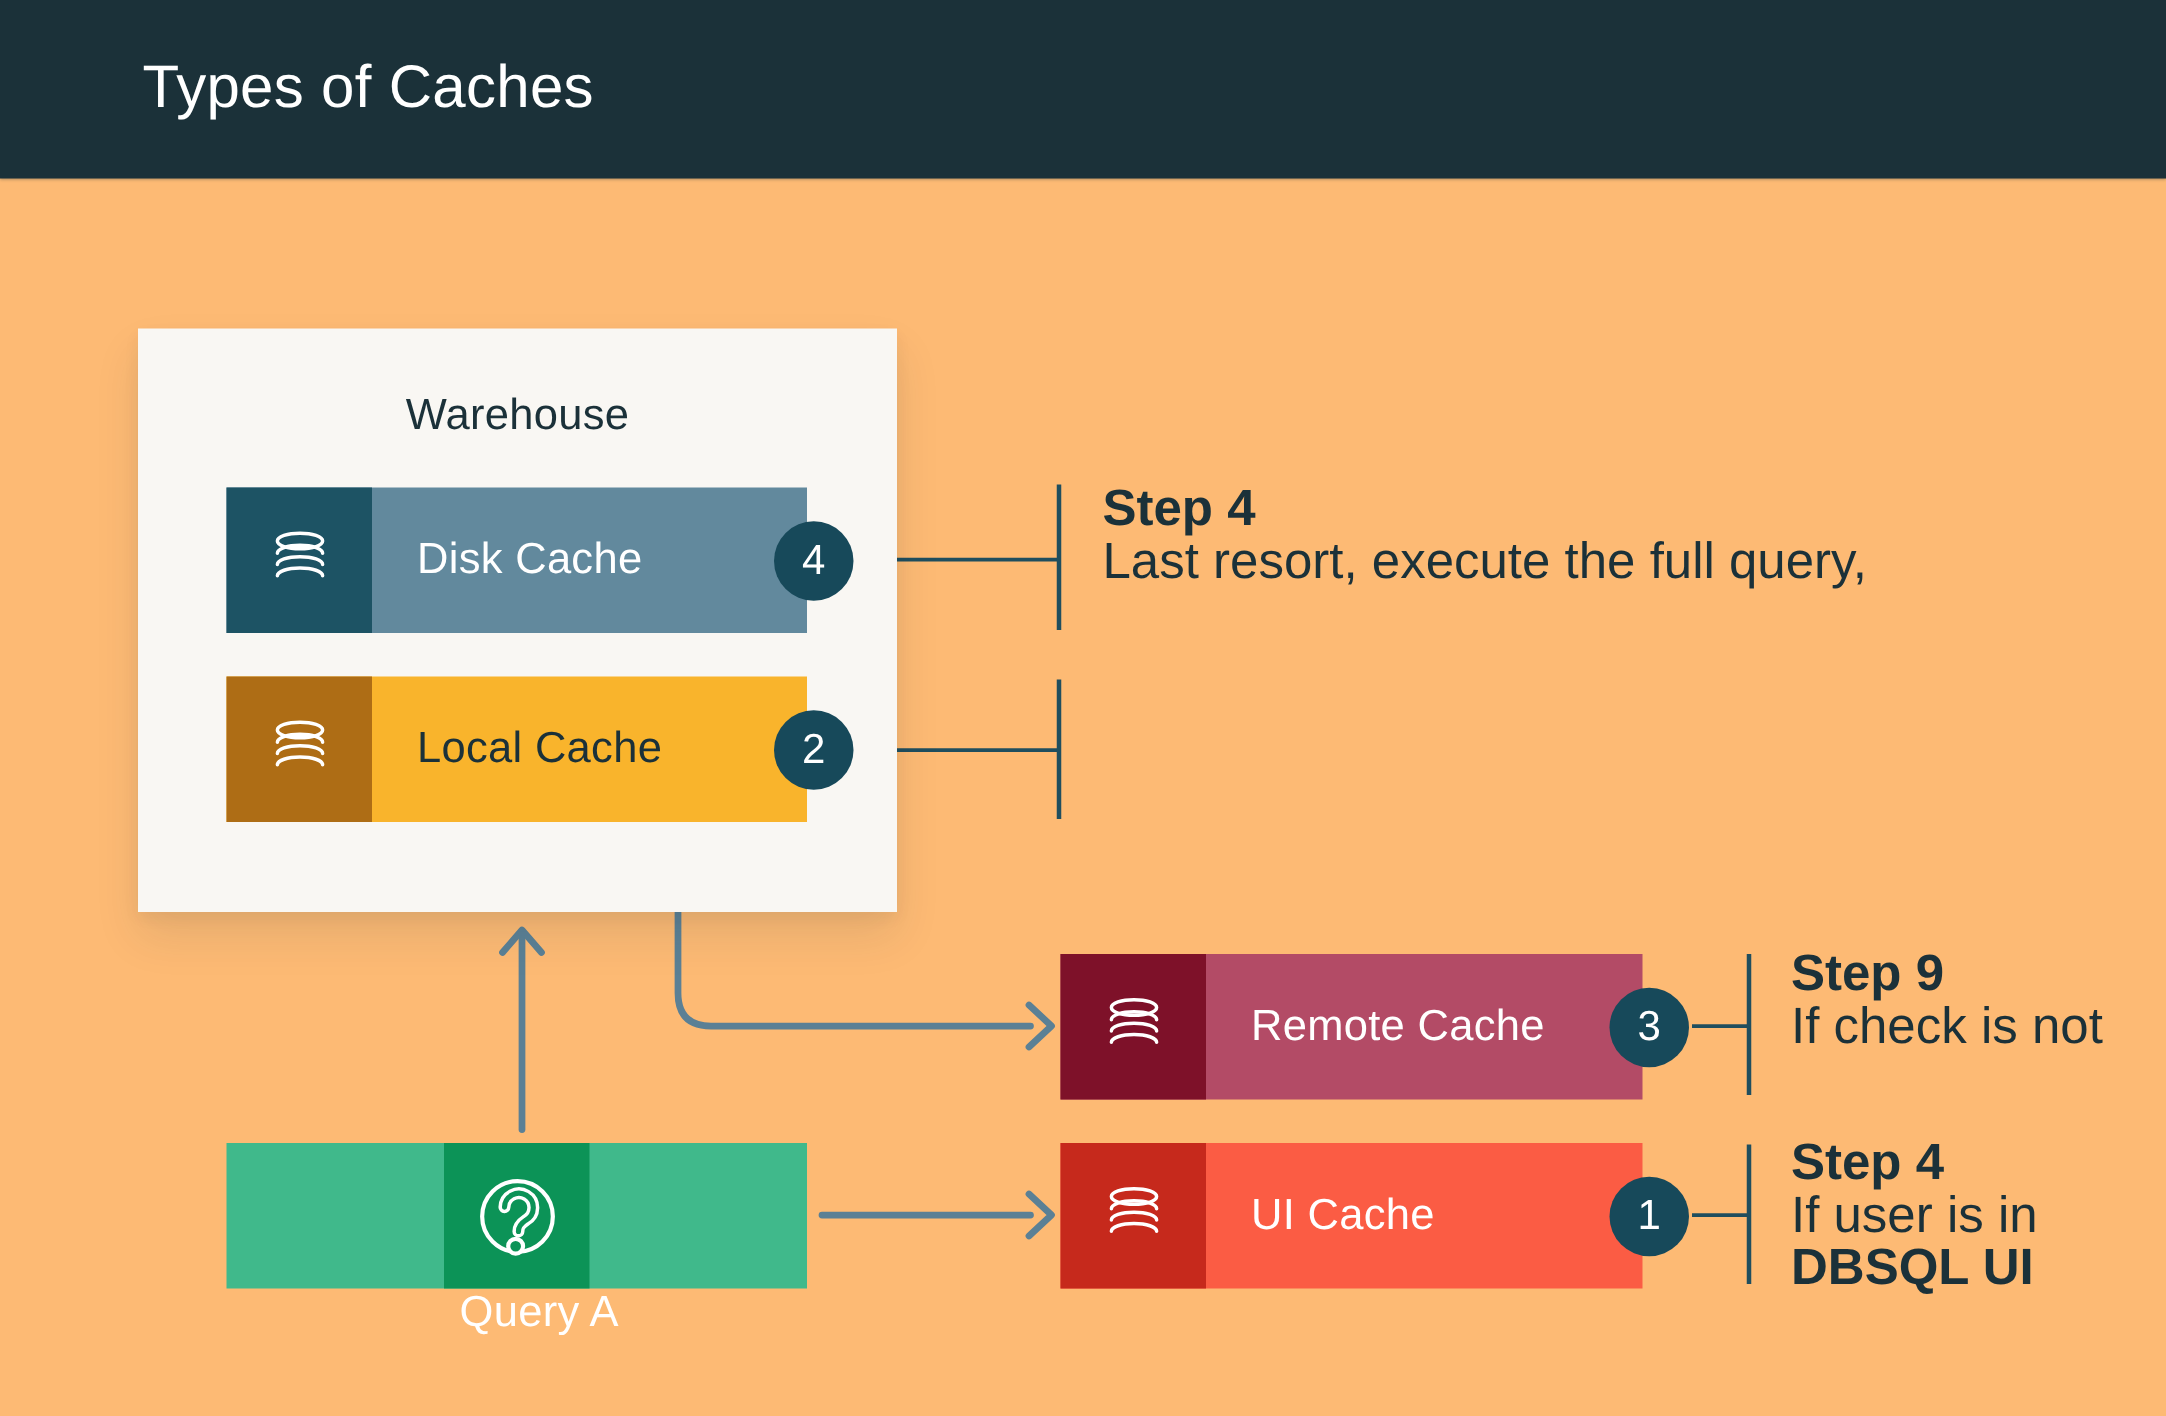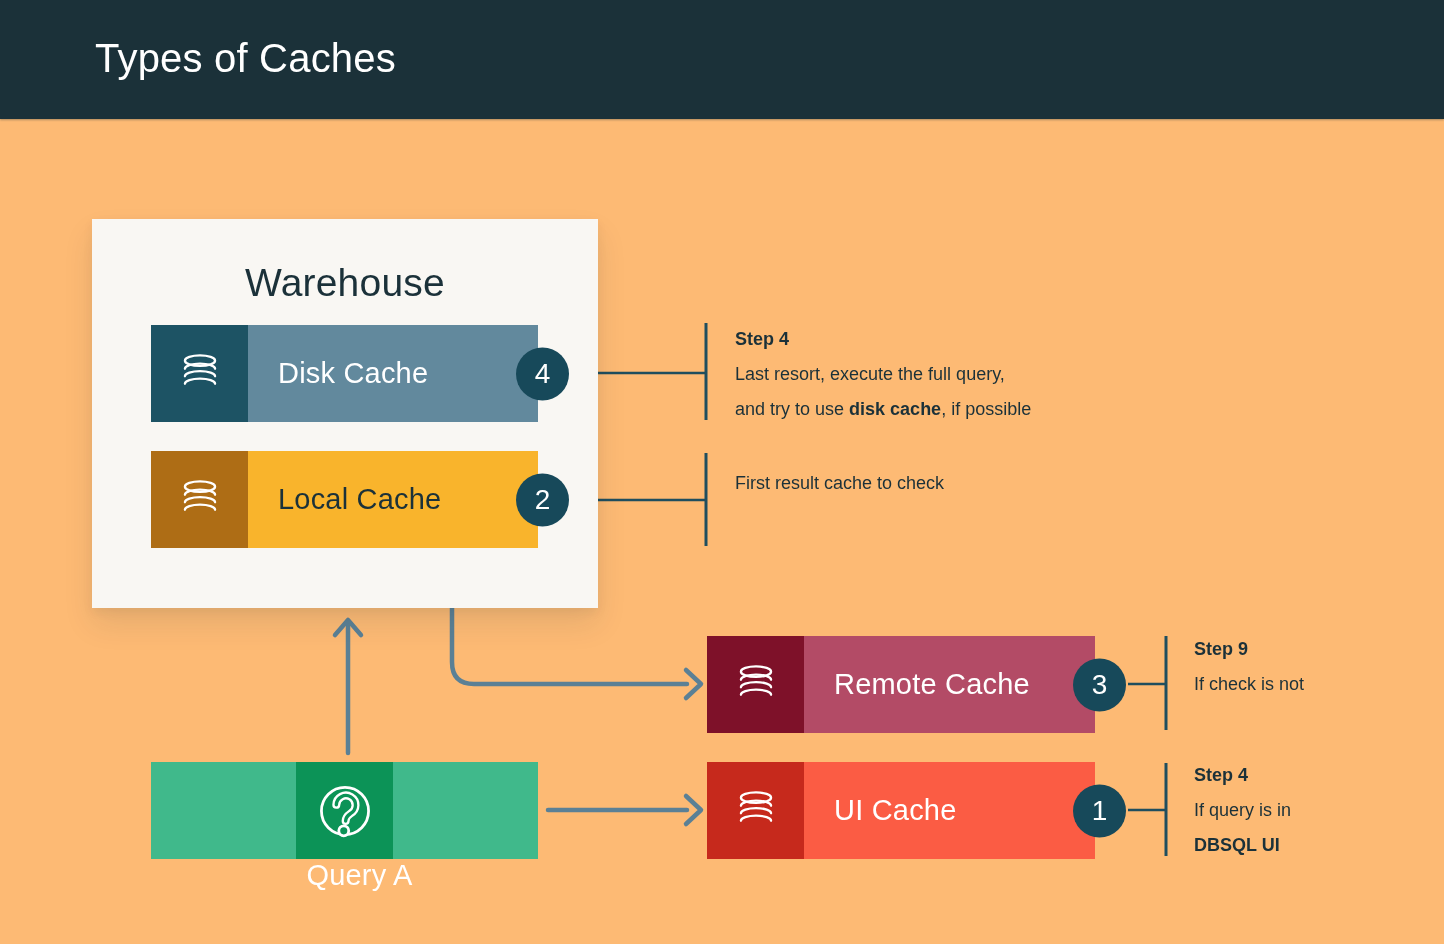--- a/index.html
+++ b/index.html
@@ -18,37 +18,37 @@
     position:absolute;left:95px;top:36px;
     font-size:40px;font-weight:500;color:#FFFFFF;letter-spacing:.2px;
   }
   .warehouse{
     position:absolute;left:92px;top:219px;width:506px;height:389px;
     background:#F9F7F3;
     box-shadow:0 16px 28px rgba(27,49,57,.10),0 4px 10px rgba(27,49,57,.06);
   }
   .warehouse-title{
     position:absolute;left:0;top:42px;width:100%;
-    text-align:center;font-size:39px;color:#1B3139;letter-spacing:.2px;
+    text-align:center;font-size:29px;color:#1B3139;letter-spacing:.2px;
   }
   .bar{position:absolute;display:flex;align-items:center;}
   .icon-box{
     width:97px;height:100%;flex:0 0 97px;
     display:flex;align-items:center;justify-content:center;
   }
   .bar-label{
     padding-left:30px;font-size:29px;letter-spacing:.2px;white-space:nowrap;
   }
   .badge{
     position:absolute;right:-31px;top:50%;transform:translateY(-50%);
     width:53px;height:53px;border-radius:50%;background:#17495A;
     color:#fff;font-size:28px;font-weight:500;
     display:flex;align-items:center;justify-content:center;
   }
-  .step{position:absolute;font-size:18px;line-height:35px;color:#1B3139;}
+  .step{position:absolute;font-size:34px;line-height:35px;color:#1B3139;}
   .step-heading{font-weight:700;}
   .step b{font-weight:700;}
   .lines{position:absolute;left:0;top:0;width:1444px;height:944px;pointer-events:none;}
 </style>
 </head>
 <body>
 
 <div class="canvas">
 
   <div class="header">
@@ -150,31 +150,29 @@
         <path d="M36,40 a15.5,15.5 0 1 1 23,14 c-6,4 -8,7 -8,12" fill="none" stroke="currentColor" stroke-width="5.5"></path>
         <circle cx="48" cy="82" r="8" fill="currentColor" stroke="#FFFFFF" stroke-width="4.5"></circle>
       </svg>
     </div>
     <div class="bar-label" style="color: rgb(255, 255, 255);">Query A</div>
   </div>
 
   <div class="step" style="left:735px;top:322px;">
     <div class="step-heading">Step 4</div>
     <div><span>Last resort, execute the full query,</span></div>
-    <div><span>and try to use </span><b>disk cache</b><span>, if possible</span></div>
   </div>
 
   <div class="step" style="left:735px;top:466px;">
-    <div><span>First result cache to check</span></div>
   </div>
 
   <div class="step" style="left:1194px;top:632px;">
     <div class="step-heading">Step 9</div>
     <div><span>If check is not</span></div>
   </div>
 
   <div class="step" style="left:1194px;top:758px;">
     <div class="step-heading">Step 4</div>
-    <div><span>If query is in</span></div>
+    <div><span>If user is in</span></div>
     <div><span></span><b>DBSQL UI</b><span></span></div>
   </div>
 
 </div>
 
 </body></html>

